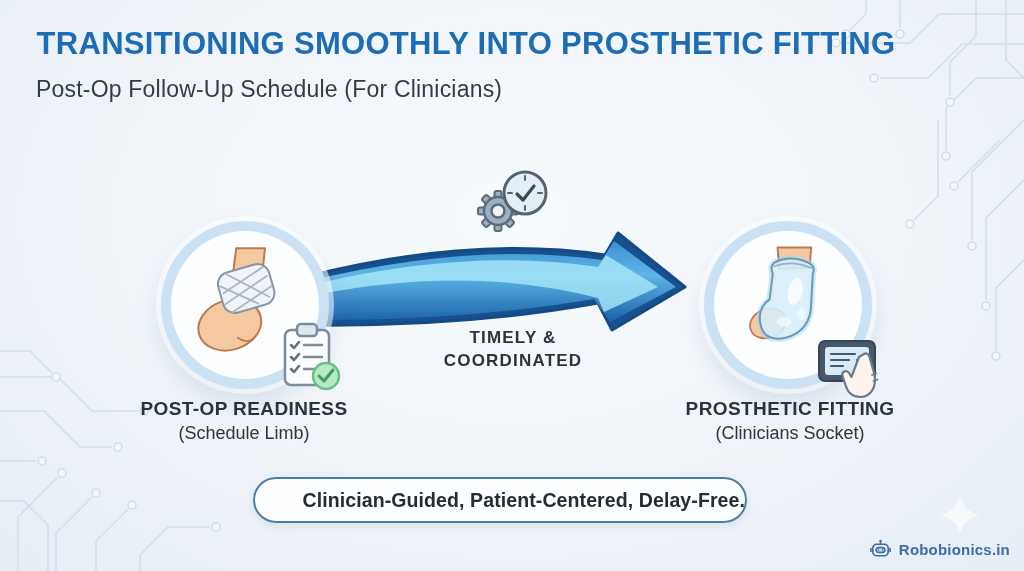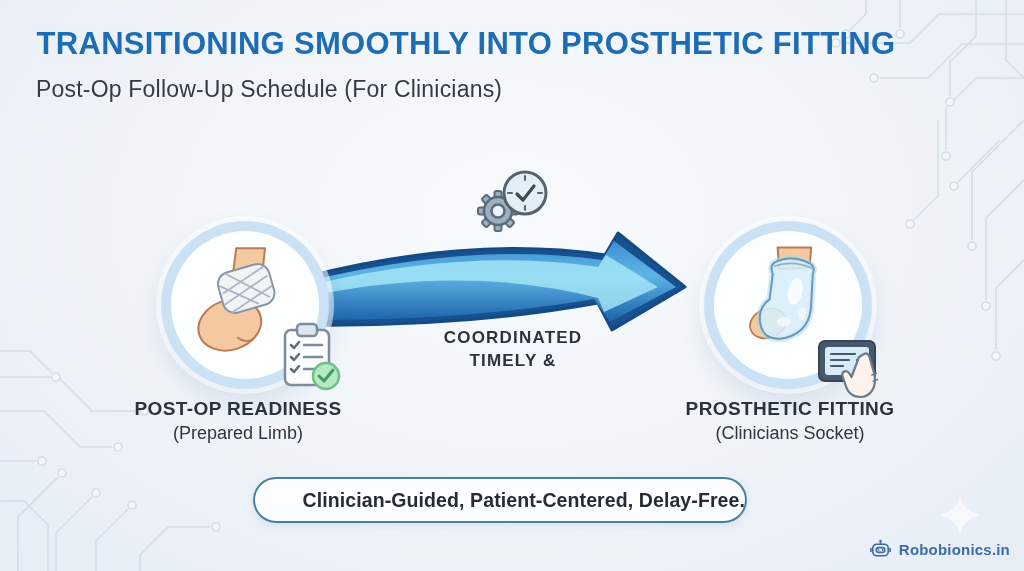--- a/index.html
+++ b/index.html
@@ -36,21 +36,21 @@
   .ring .inner{position:absolute;inset:10px;border-radius:50%;background:#fdfeff;overflow:hidden;}
   .illus{position:absolute;left:14px;top:12px;}
 
   .badge{position:absolute;z-index:3;}
   .badge-clipboard{left:278px;top:320px;}
   .badge-tablet{left:817px;top:331px;}
 
   .stage-label{position:absolute;width:280px;text-align:center;color:#2b333f;z-index:2;}
   .stage-label .t{font-size:19px;font-weight:bold;letter-spacing:.4px;}
   .stage-label .s{font-size:18px;margin-top:3px;color:#2e3641;}
-  .label-left{left:98px;top:398px;}
+  .label-left{left:104px;top:398px;}
   .label-right{left:650px;top:398px;text-align:center;}
 
   .center-label{
     position:absolute;left:393px;top:326px;width:240px;text-align:center;
     font-size:17px;font-weight:bold;letter-spacing:1.2px;color:#2b333f;line-height:23px;z-index:2;
   }
 
   .pill{
     position:absolute;left:253px;top:477px;width:490px;height:42px;
     border:2px solid #4a7fa0;border-radius:23px;background:rgba(252,254,255,.9);
@@ -226,30 +226,30 @@
     </g>
     <path d="M42 26 l5 -3 c2.5 -1.5 5 0.5 5.5 3 l4 14 c5 17 -4 26 -13 26 c-9 0 -13 -5 -15 -12 l-3 -9 c-1.5 -4 4 -7 6.5 -3 l2.5 4 Z" fill="#fdf3ec" stroke="#6c7a8a" stroke-width="2.2" stroke-linejoin="round"></path>
     <g stroke="#6c7a8a" stroke-width="1.8" stroke-linecap="round">
       <path d="M55 44 l4 -1.5"></path>
       <path d="M56.5 50 l4 -1.5"></path>
     </g>
   </svg>
 
   <div class="stage-label label-left">
     <div class="t">POST-OP READINESS</div>
-    <div class="s">(Prepared Limb)</div>
+    <div class="s">(Schedule Limb)</div>
   </div>
   <div class="stage-label label-right">
     <div class="t">PROSTHETIC FITTING</div>
     <div class="s">(Clinicians Socket)</div>
   </div>
 
   <div class="center-label">
+    <div>TIMELY &amp;</div>
     <div>COORDINATED</div>
-    <div>TIMELY &amp;</div>
   </div>
 
   <div class="pill">
     <span>Clinician-Guided, Patient-Centered, Delay-Free.</span>
   </div>
 
   <svg class="sparkle" width="44" height="44" viewBox="0 0 40 40">
     <path d="M20 2 Q22.5 16 38 20 Q22.5 24 20 38 Q17.5 24 2 20 Q17.5 16 20 2 Z" fill="#ffffff"></path>
   </svg>
 

